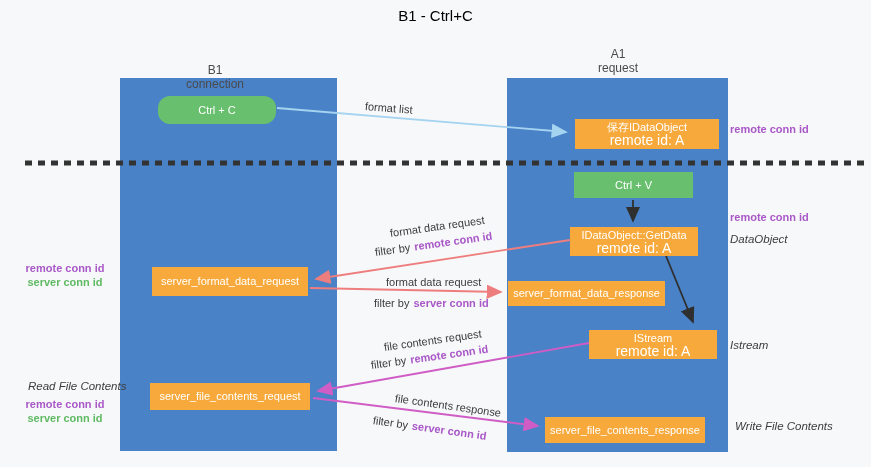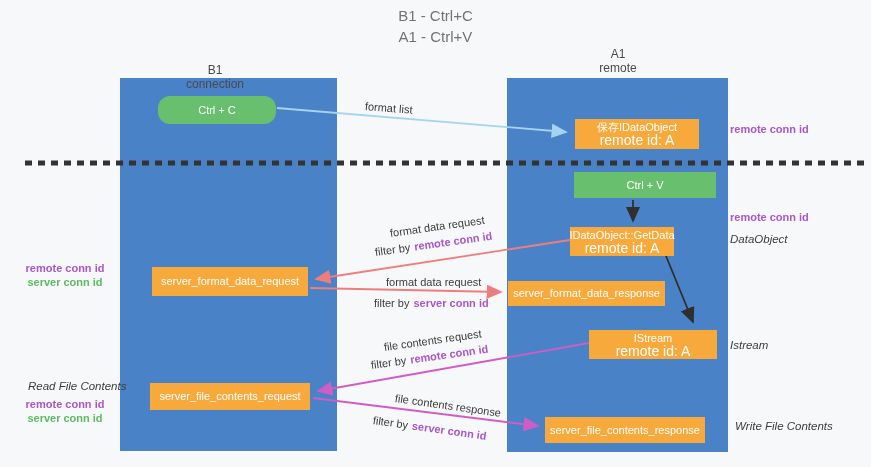--- a/index.html
+++ b/index.html
@@ -1,21 +1,21 @@
 <!DOCTYPE html>
 <html><head>
 <meta charset="utf-8">
 <style>
   html,body{margin:0;padding:0;background:#f7f8f9;}
   .canvas{
     position:relative;width:871px;height:467px;overflow:hidden;
     font-family:"Liberation Sans",sans-serif;color:#3c3c3c;background:#f7f8f9;
   }
   .abs{position:absolute;}
-  .title{top:5px;left:0;width:100%;text-align:center;font-size:15px;line-height:21px;color:#737373;z-index:5;}
+  .title{top:5px;left:0;width:100%;text-align:center;font-size:15px;line-height:21px;color:#000000;z-index:5;}
   .lane-header{top:47px;width:100px;text-align:center;font-size:12px;line-height:14px;color:#4a4a4a;z-index:5;}
   .lane{background:#4a82c8;z-index:1;}
   svg.overlay{position:absolute;left:0;top:0;z-index:2;}
   .node{
     z-index:3;display:flex;flex-direction:column;align-items:center;justify-content:center;
     color:#ffffff;text-align:center;font-size:11px;line-height:13px;box-sizing:border-box;
   }
   .node.green{background:#68bf6e;}
   .node.orange{background:#f7a93b;}
   .node .sub{font-size:14px;}
@@ -31,30 +31,29 @@
   .side.dark{color:#3c3c3c;font-size:11.5px;font-style:italic;}
   .pairblock{text-align:center;line-height:14px;}
 </style>
 </head>
 <body>
 
 <div class="canvas">
 
   <div class="abs title">
     <div>B1 - Ctrl+C</div>
-    <div>A1 - Ctrl+V</div>
   </div>
 
   <div class="abs lane-header" style="left:165px;margin-top:16px;">
     <div>B1</div>
     <div>connection</div>
   </div>
   <div class="abs lane-header" style="left:568px;">
     <div>A1</div>
-    <div>remote</div>
+    <div>request</div>
   </div>
 
   <div class="abs lane" style="left:120px;top:78px;width:217px;height:373px;"></div>
   <div class="abs lane" style="left:507px;top:78px;width:221px;height:374px;"></div>
 
   <svg class="overlay" width="871" height="467">
     <defs>
       <marker id="ml" markerWidth="9" markerHeight="8" refX="8" refY="4" orient="auto">
           <path d="M0,0 L9,4 L0,8 z" fill="#a5d4f0"></path>
         </marker>
@@ -75,30 +74,30 @@
     <line x1="570" y1="240" x2="316" y2="279" stroke="#ee7e7e" stroke-width="1.8" marker-end="url(#ms)"></line>
     <line x1="310" y1="288" x2="501" y2="292" stroke="#ee7e7e" stroke-width="1.8" marker-end="url(#ms)"></line>
     <line x1="589" y1="343" x2="318" y2="391" stroke="#cf5dc5" stroke-width="1.8" marker-end="url(#mm)"></line>
     <line x1="313" y1="398" x2="538" y2="426" stroke="#cf5dc5" stroke-width="1.8" marker-end="url(#mm)"></line>
   </svg>
 
   <div class="abs node green" style="left:158px;top:96px;width:118px;height:28px;border-radius:12px;">
     <span>Ctrl + C</span>
   </div>
 
-  <div class="abs node orange" style="left:575px;top:119px;width:124px;height:30px;">
+  <div class="abs node orange" style="left:575px;top:119px;width:144px;height:30px;">
     <span>保存IDataObject</span>
     <span class="sub">remote id: A</span>
   </div>
 
-  <div class="abs node green" style="left:574px;top:172px;width:142px;height:26px;">
+  <div class="abs node green" style="left:574px;top:172px;width:119px;height:26px;">
     <span>Ctrl + V</span>
   </div>
 
-  <div class="abs node orange" style="left:570px;top:227px;width:104px;height:29px;">
+  <div class="abs node orange" style="left:570px;top:227px;width:128px;height:29px;">
     <span>IDataObject::GetData</span>
     <span class="sub">remote id: A</span>
   </div>
 
   <div class="abs node orange" style="left:508px;top:281px;width:157px;height:25px;">
     <span>server_format_data_response</span>
   </div>
 
   <div class="abs node orange" style="left:152px;top:267px;width:156px;height:29px;">
     <span>server_format_data_request</span>

